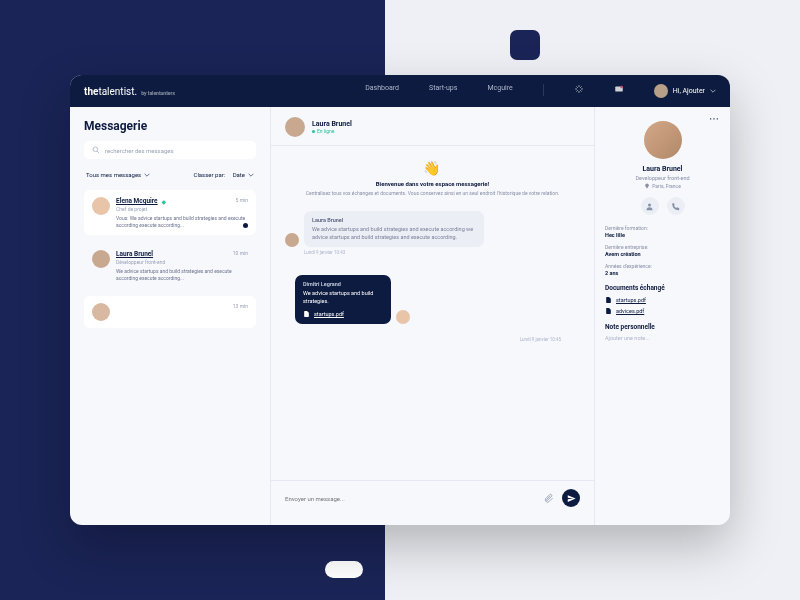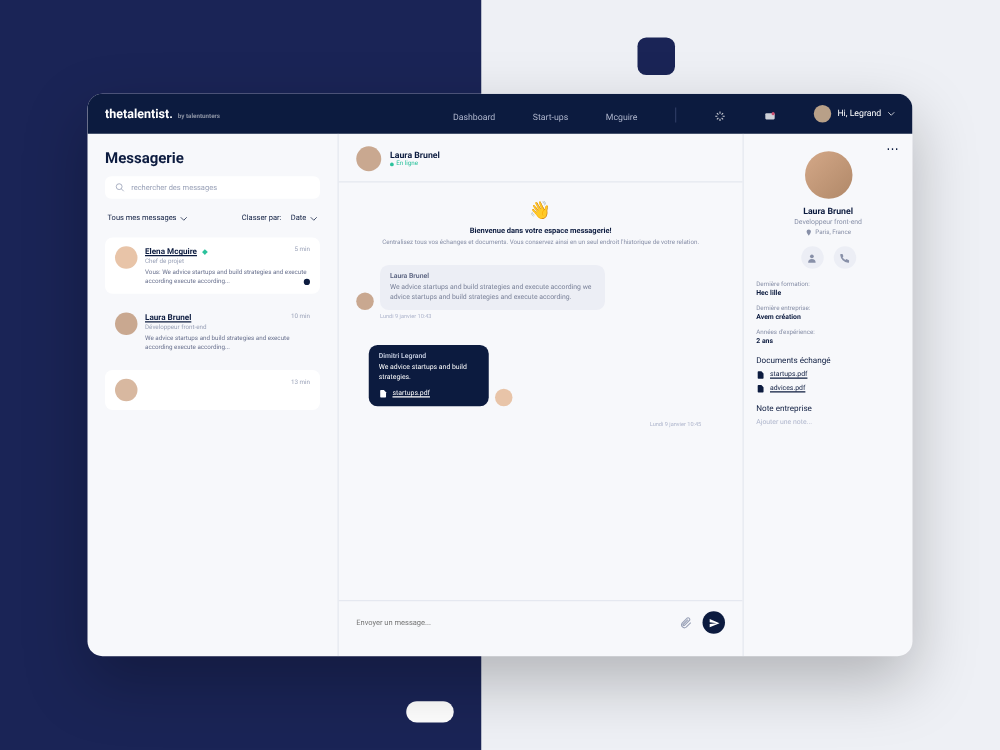--- a/index.html
+++ b/index.html
@@ -3,23 +3,23 @@
 <meta charset="utf-8">
 <style>
 *{box-sizing:border-box;margin:0;padding:0;font-family:-apple-system,BlinkMacSystemFont,"Segoe UI",Roboto,sans-serif}
 body{background:#eef0f5;width:800px;height:600px;overflow:hidden;position:relative}
 .bg-left{position:absolute;left:0;top:0;width:385px;height:600px;background:#1a2456}
 .bg-square{position:absolute;left:510px;top:30px;width:30px;height:30px;background:#1a2456;border-radius:7px}
 .bg-pill{position:absolute;left:325px;bottom:22px;width:38px;height:17px;background:#fff;border-radius:10px}
 .app{position:absolute;left:70px;top:75px;width:660px;height:450px;background:#f7f8fb;border-radius:12px;box-shadow:0 20px 50px rgba(0,0,0,.25);overflow:hidden;display:flex;flex-direction:column}
 .topbar{height:32px;background:#0c1b3f;display:flex;align-items:center;padding:0 14px;color:#fff;flex-shrink:0}
 .logo{font-size:10px;font-weight:700}
-.logo .bold{font-weight:700}
+.logo .bold{font-weight:400}
 .logo-sub{font-size:5px;opacity:.5;margin-left:4px}
-.nav{margin-left:auto;display:flex;align-items:flex-end;gap:30px;font-size:7px}
+.nav{margin-left:auto;display:flex;align-items:flex-start;gap:30px;font-size:7px}
 .nav a{color:#aeb5cc;cursor:pointer}
 .nav .sep{width:1px;height:12px;background:#2a3860}
 .nav .ico{width:10px;height:10px;opacity:.8}
 .avatar-sm{width:14px;height:14px;border-radius:50%;background:#b8a088}
 .greet{display:flex;align-items:center;gap:5px;font-size:7px}
 .main{flex:1;display:flex;overflow:hidden}
 .left{width:200px;padding:12px 14px;display:flex;flex-direction:column;gap:8px;overflow:hidden}
 .title{font-size:12px;font-weight:700;color:#0c1b3f}
 .search{background:#fff;border-radius:5px;padding:5px 8px;display:flex;align-items:center;gap:5px;font-size:6px;color:#9aa2b8}
 .filters{display:flex;justify-content:space-between;padding:4px 2px;font-size:6px;color:#0c1b3f}
@@ -70,21 +70,21 @@
 .p-av{width:38px;height:38px;border-radius:50%;background:linear-gradient(135deg,#d4a888,#b08868);margin:0 auto}
 .p-name{font-size:7px;font-weight:700;color:#0c1b3f;margin-top:6px}
 .p-role{font-size:5.5px;color:#8890a8;margin-top:2px}
 .p-loc{font-size:5px;color:#8890a8;margin-top:2px;display:flex;align-items:center;justify-content:center;gap:2px}
 .p-actions{display:flex;justify-content:center;gap:8px;margin-top:8px}
 .p-act{width:18px;height:18px;border-radius:50%;background:#eceef5;display:flex;align-items:center;justify-content:center;cursor:pointer}
 .meta{margin-top:10px}
 .meta-row{margin-bottom:6px}
 .meta-l{font-size:5px;color:#8890a8}
 .meta-v{font-size:5.5px;font-weight:700;color:#0c1b3f;margin-top:1px}
-.sec-t{font-size:6.5px;font-weight:400;color:#0c1b3f;margin-top:8px;margin-bottom:4px}
+.sec-t{font-size:6.5px;font-weight:700;color:#0c1b3f;margin-top:8px;margin-bottom:4px}
 .doc{display:flex;align-items:center;gap:4px;font-size:5.5px;color:#0c1b3f;text-decoration:underline;margin-bottom:3px;cursor:pointer}
 .note{font-size:5.5px;color:#aeb5cc;margin-top:2px}
 svg{display:block}
 </style>
 </head>
 <body>
 
 <div class="bg-left"></div>
 <div class="bg-square"></div>
 <div class="bg-pill"></div>
@@ -99,21 +99,21 @@
       <div class="sep"></div>
       <svg class="ico" viewBox="0 0 24 24" fill="none" stroke="#fff" stroke-width="2">
           <path d="M12 3v4M12 17v4M3 12h4M17 12h4M6 6l3 3M15 15l3 3M6 18l3-3M15 9l3-3"></path>
         </svg>
       <svg class="ico" viewBox="0 0 24 24" fill="#fff">
           <rect x="3" y="6" width="18" height="12" rx="2"></rect>
           <circle cx="18" cy="7" r="3" fill="#ff5a7a"></circle>
         </svg>
       <div class="greet">
         <div class="avatar-sm"></div>
-        <span>Hi, Legrand</span>
+        <span>Hi, Ajouter</span>
         <svg width="6" height="6" viewBox="0 0 10 10">
             <path d="M1 3l4 4 4-4" stroke="#fff" fill="none"></path>
           </svg>
       </div>
     </div>
   </div>
 
   <div class="main">
     <div class="left">
       <div class="title">Messagerie</div>
@@ -268,17 +268,17 @@
             <path d="M14 2H6a2 2 0 00-2 2v16a2 2 0 002 2h12a2 2 0 002-2V8l-6-6z"></path>
           </svg>
           <span>startups.pdf</span>
         </div>
       <div class="doc">
           <svg width="7" height="8" viewBox="0 0 24 24" fill="#0c1b3f">
             <path d="M14 2H6a2 2 0 00-2 2v16a2 2 0 002 2h12a2 2 0 002-2V8l-6-6z"></path>
           </svg>
           <span>advices.pdf</span>
         </div>
-      <div class="sec-t">Note entreprise</div>
+      <div class="sec-t">Note personnelle</div>
       <div class="note">Ajouter une note...</div>
     </div>
   </div>
 </div>
 
 </body></html>

